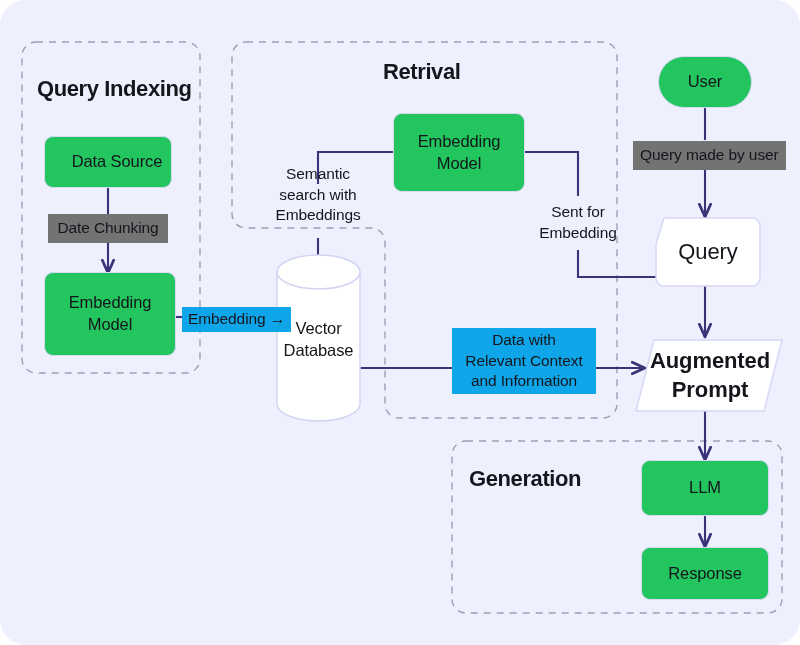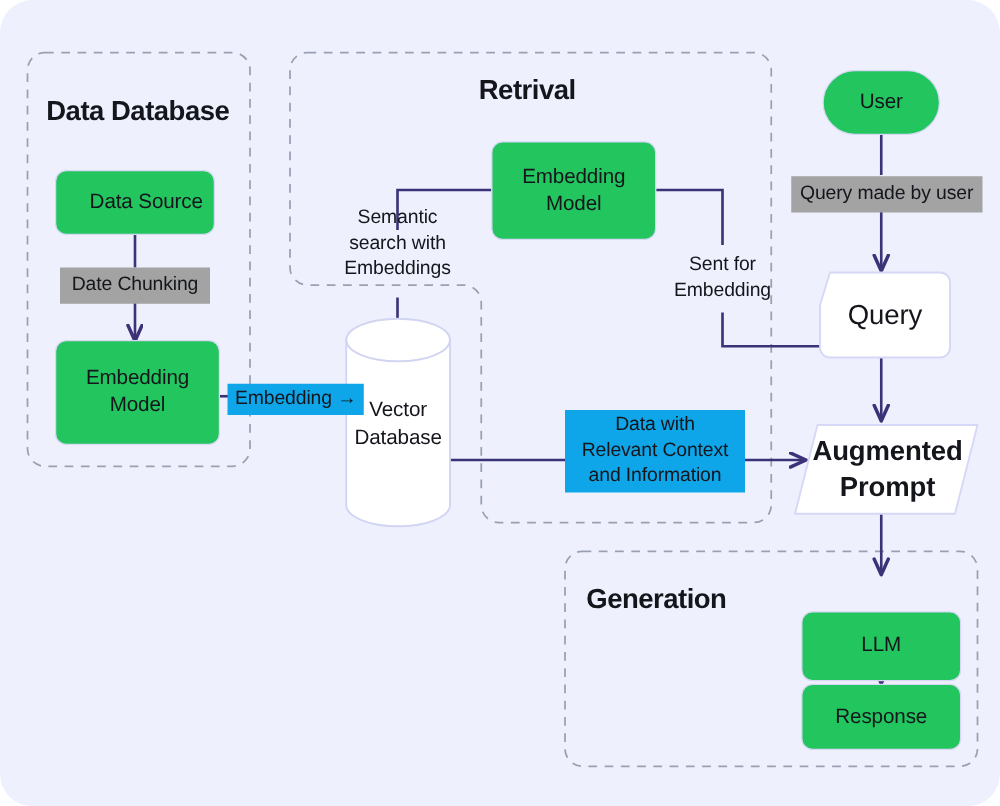--- a/index.html
+++ b/index.html
@@ -54,21 +54,21 @@
   .edge-label {
     position: absolute;
     font-size: 15.5px;
     line-height: 1.33;
     text-align: center;
     letter-spacing: -0.1px;
     z-index: 4;
     white-space: pre-line;
   }
   .edge-label.hl {
-    background: #a3a3a3;
+    background: #737373;
     padding: 4px 7px;
     white-space: nowrap;
   }
   .edge-label.plain-bg {
     background: #0ea5e9;
     padding: 2px 6px;
   }
 
   
   .shape-text {
@@ -155,21 +155,21 @@
       <path d="M277,272 L277,404 A41.5,17 0 0 0 360,404 L360,272 Z"></path>
       <ellipse cx="318.5" cy="272" rx="41.5" ry="17"></ellipse>
     </g>
 
     <path d="M664,218 L752,218 A8,8 0 0 1 760,226 L760,278 A8,8 0 0 1 752,286
              L664,286 A8,8 0 0 1 656,278 L656,244 Z" fill="#ffffff" stroke="#d6d8f5" stroke-width="1.5"></path>
 
     <path d="M654,340 L782,340 L764,411 L636,411 Z" fill="#ffffff" stroke="#d6d8f5" stroke-width="1.5" stroke-linejoin="round"></path>
   </svg>
 
-  <div class="section-title" style="left:37px; top:76px;">Data Database</div>
+  <div class="section-title" style="left:37px; top:76px;">Query Indexing</div>
   <div class="section-title" style="left:383px; top:59px;">Retrival</div>
   <div class="section-title" style="left:469px; top:466px;">Generation</div>
 
   <div class="node" style="left:44px; top:136px; width:128px; height:52px;padding-left:18px;">
     <span>Data Source</span>
   </div>
 
   <div class="node" style="left:44px; top:272px; width:132px; height:84px; white-space:pre-line;">
     <span style="white-space:pre-line;">Embedding
 Model</span>
@@ -185,21 +185,21 @@
 
   <div class="node pill" style="left:658px; top:56px; width:94px; height:52px;">
     <span>User</span>
   </div>
 
   <div class="shape-text" style="left:660px; top:228px; width:96px; height:48px;">Query</div>
 
   <div class="shape-text bold" style="left:650px; top:348px; width:120px; height:55px; white-space:pre-line;">Augmented
 Prompt</div>
 
-  <div class="node" style="left:641px; top:460px; width:128px; height:56px;margin-top:29px;">
+  <div class="node" style="left:641px; top:460px; width:128px; height:56px;">
     <span>LLM</span>
   </div>
 
   <div class="node" style="left:641px; top:547px; width:128px; height:53px;">
     <span>Response</span>
   </div>
 
   <div class="edge-label hl" style="left:48px; top:214px; width:120px; box-sizing:border-box;">Date Chunking</div>
 
   <div class="edge-label plain-bg" style="left:182px; top:307px;">Embedding →</div>

